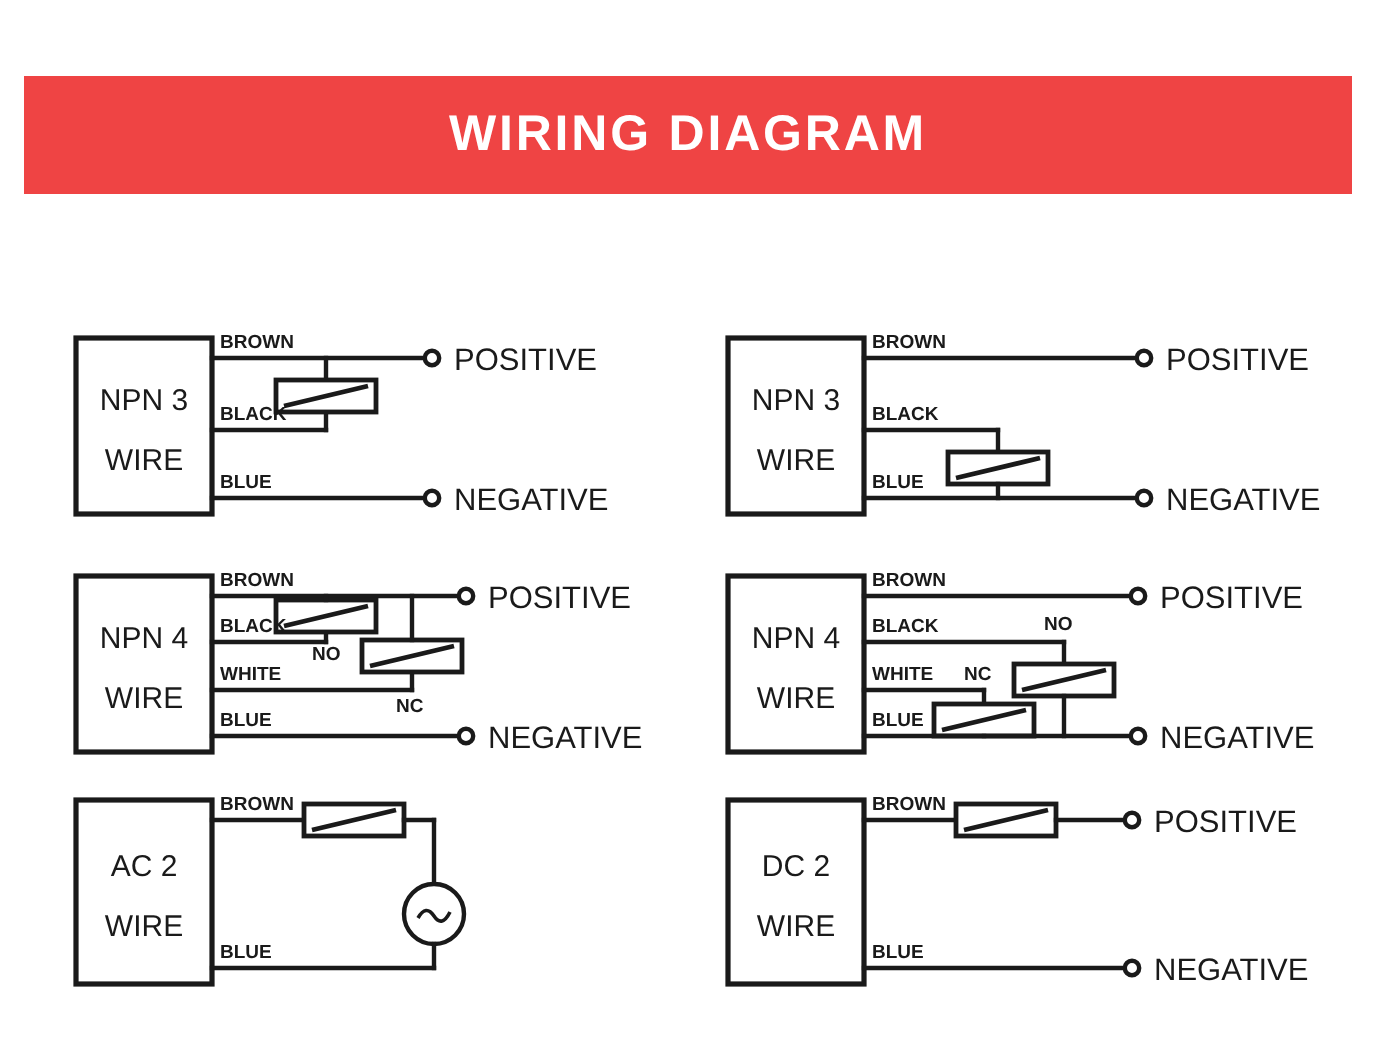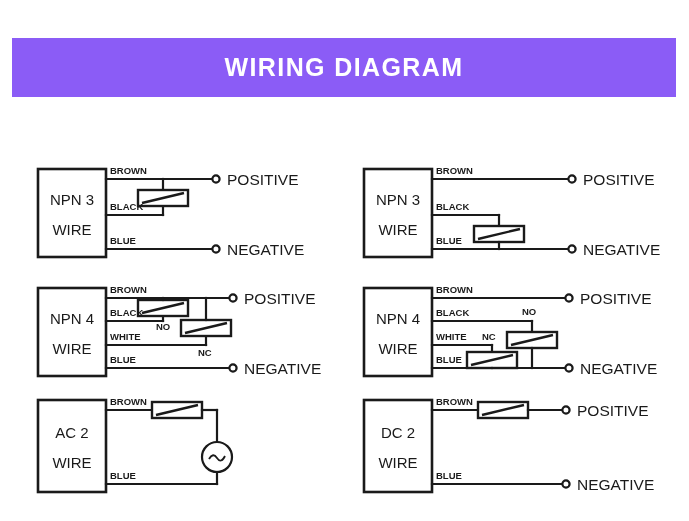--- a/index.html
+++ b/index.html
@@ -14,21 +14,21 @@
     font-family: "Liberation Sans", sans-serif;
     overflow: hidden;
   }
 
   #banner {
     position: absolute;
     left: 12px;
     top: 38px;
     width: 664px;
     height: 59px;
-    background: #8b5cf6;
+    background: #ef4444;
     display: flex;
     align-items: center;
     justify-content: center;
   }
   #banner-title {
     color: #ffffff;
     font-size: 25px;
     font-weight: bold;
     letter-spacing: 1.4px;
     font-family: "Liberation Sans", sans-serif;

